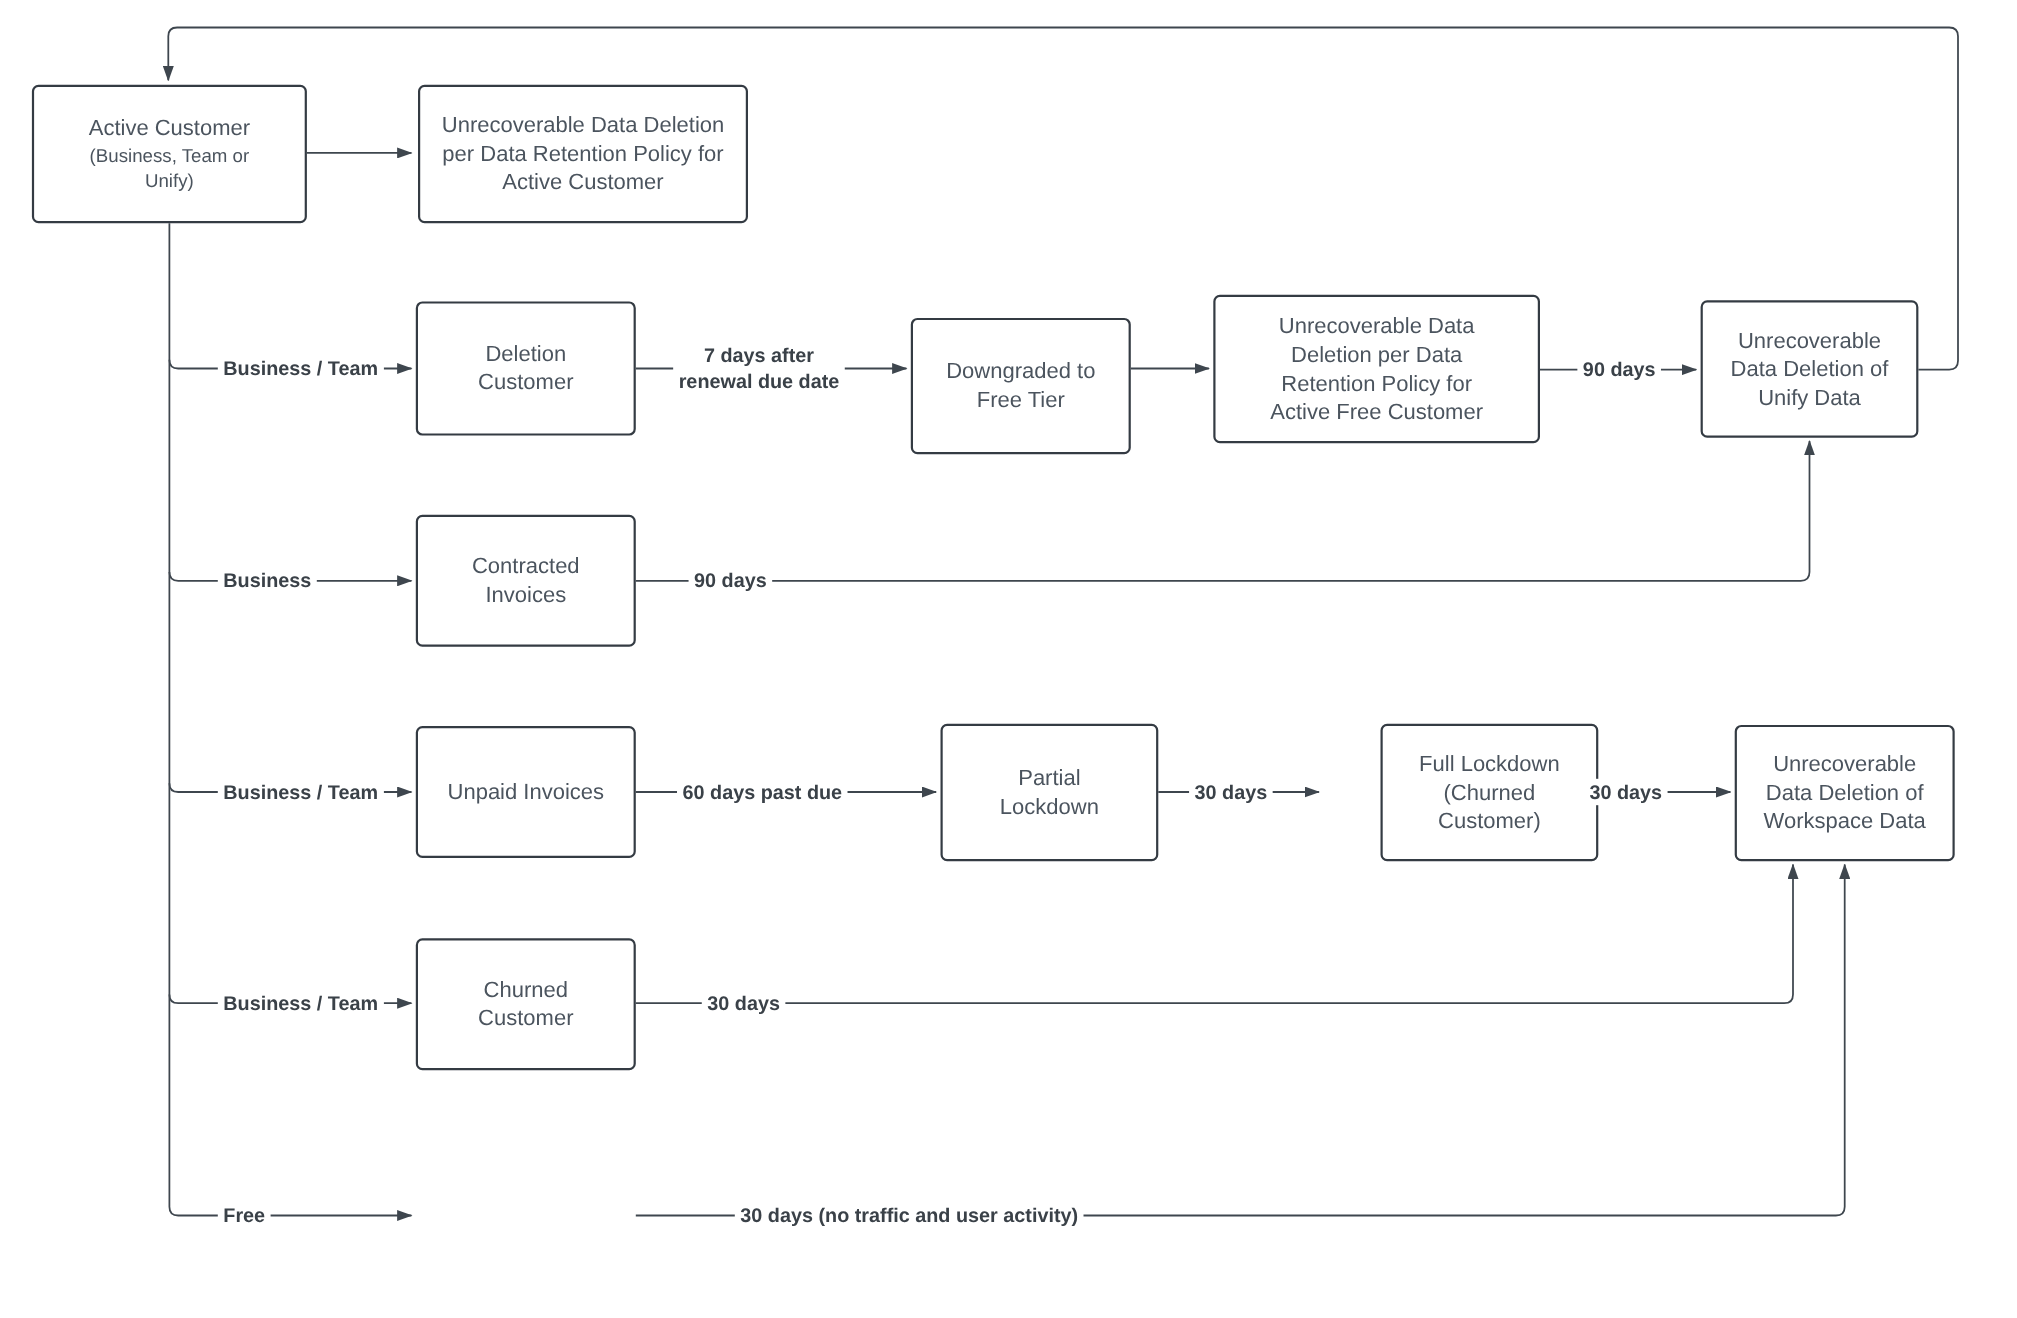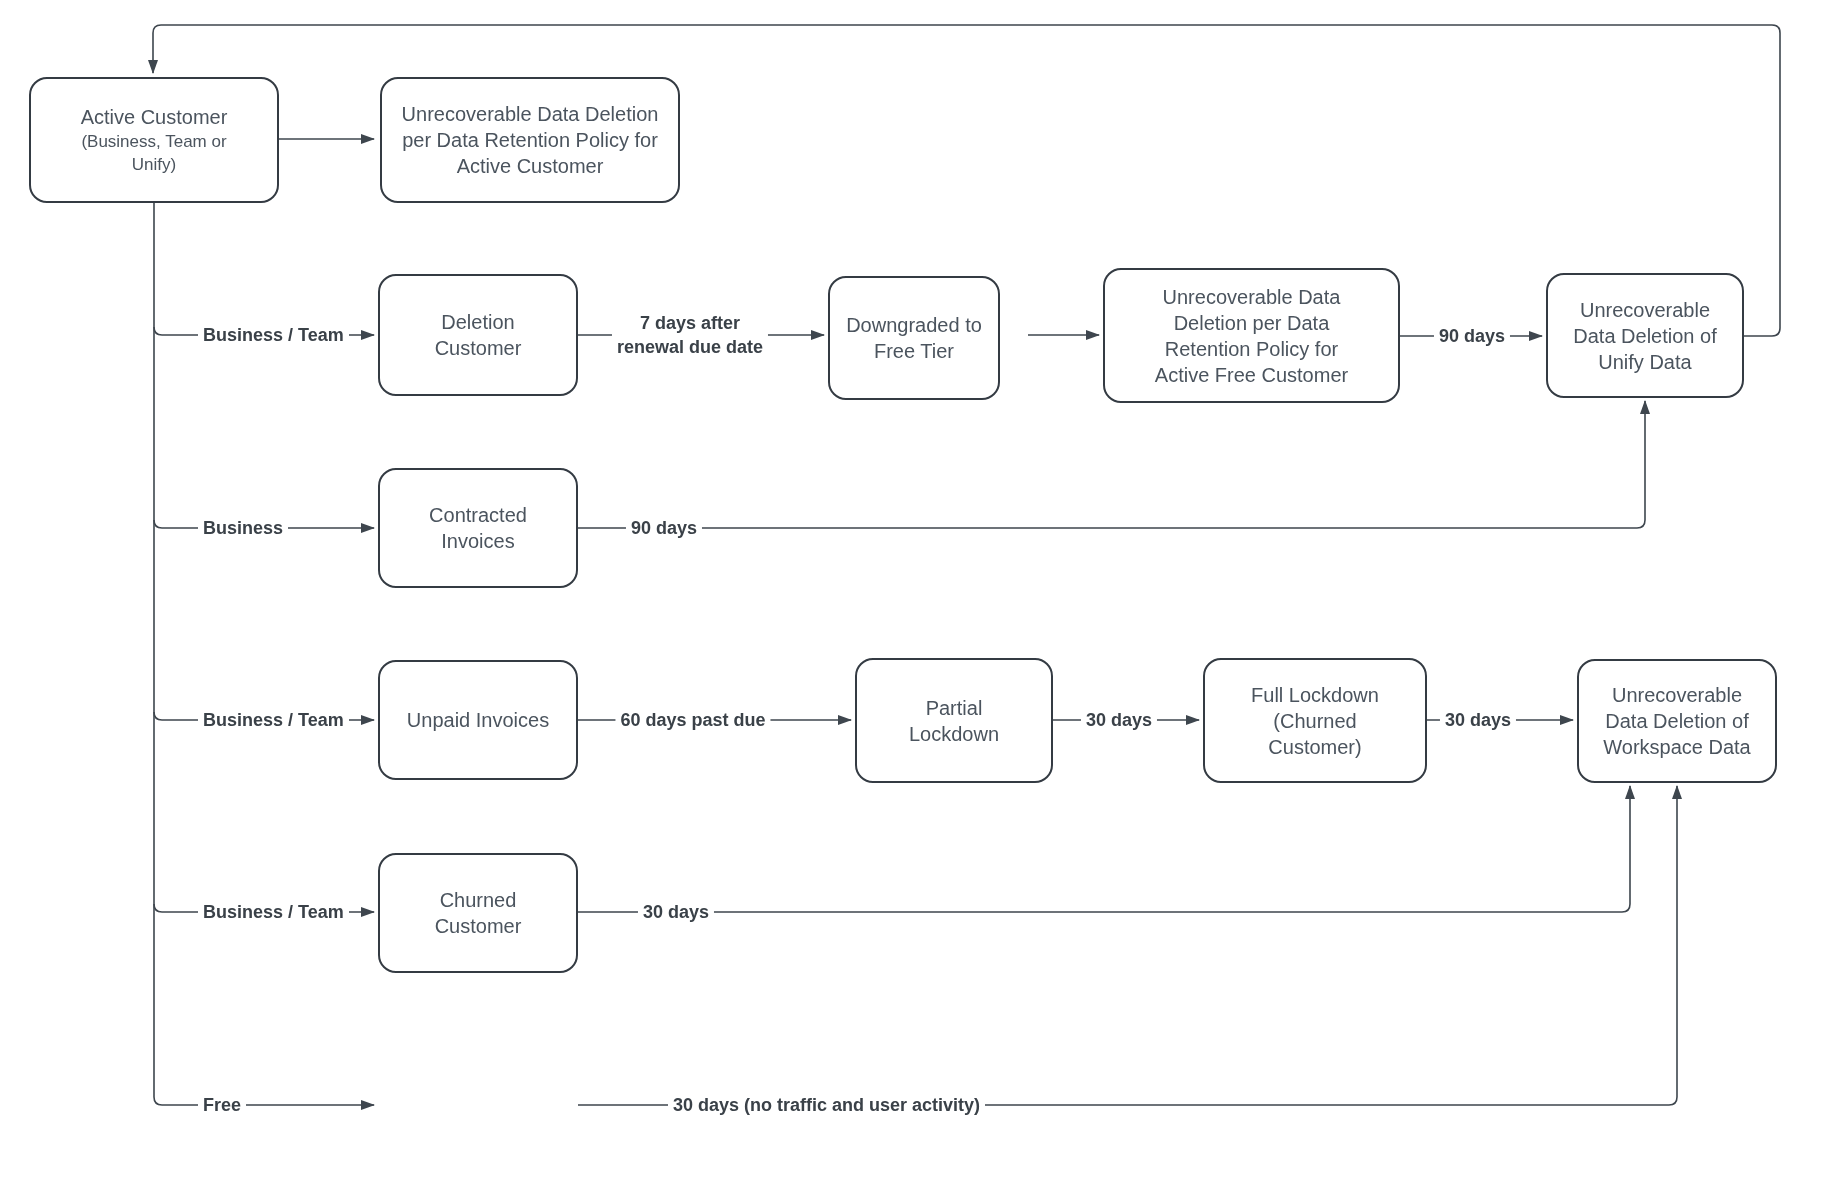--- a/index.html
+++ b/index.html
@@ -12,21 +12,21 @@
   html,body{margin:0;padding:0;background:var(--bg);}
   .canvas{
     position:relative;width:1834px;height:1198px;background:var(--bg);
     font-family:"Liberation Sans", sans-serif;overflow:hidden;
   }
   .edges{position:absolute;left:0;top:0;width:1834px;height:1198px;}
   .edge{stroke:var(--stroke);stroke-width:1.6;fill:none;}
   .arrowhead{fill:var(--stroke);}
   .node{
     position:absolute;box-sizing:border-box;background:#ffffff;
-    border:2.5px solid var(--node-border);border-radius:18px;
+    border:2.5px solid var(--node-border);border-radius:6px;
     display:flex;flex-direction:column;align-items:center;justify-content:center;
     text-align:center;color:var(--node-text);
   }
   .nl{white-space:pre-line;font-size:20px;line-height:26px;padding:0 6px;}
   .nl.sub{font-size:17px;line-height:23px;}
   .elabel{
     position:absolute;transform:translate(-50%,-50%);
     background:#ffffff;padding:0 5px;
     font-size:18px;font-weight:bold;color:var(--label-text);
     white-space:pre-line;text-align:center;line-height:24px;
@@ -73,21 +73,21 @@
     <span class="nl">Unrecoverable Data Deletion
 per Data Retention Policy for
 Active Customer</span>
   </div>
 
   <div class="node" style="left:378px;top:274px;width:200px;height:122px">
     <span class="nl">Deletion
 Customer</span>
   </div>
 
-  <div class="node" style="left:828px;top:276px;width:172px;height:124px">
+  <div class="node" style="left:828px;top:289px;width:200px;height:124px">
     <span class="nl">Downgraded to
 Free Tier</span>
   </div>
 
   <div class="node" style="left:1103px;top:268px;width:297px;height:135px">
     <span class="nl">Unrecoverable Data
 Deletion per Data
 Retention Policy for
 Active Free Customer</span>
   </div>
@@ -105,21 +105,21 @@
 
   <div class="node" style="left:378px;top:660px;width:200px;height:120px">
     <span class="nl">Unpaid Invoices</span>
   </div>
 
   <div class="node" style="left:855px;top:658px;width:198px;height:125px">
     <span class="nl">Partial
 Lockdown</span>
   </div>
 
-  <div class="node" style="left:1203px;top:658px;width:224px;height:125px">
+  <div class="node" style="left:1255px;top:658px;width:198px;height:125px">
     <span class="nl">Full Lockdown
 (Churned
 Customer)</span>
   </div>
 
   <div class="node" style="left:1577px;top:659px;width:200px;height:124px">
     <span class="nl">Unrecoverable
 Data Deletion of
 Workspace Data</span>
   </div>

